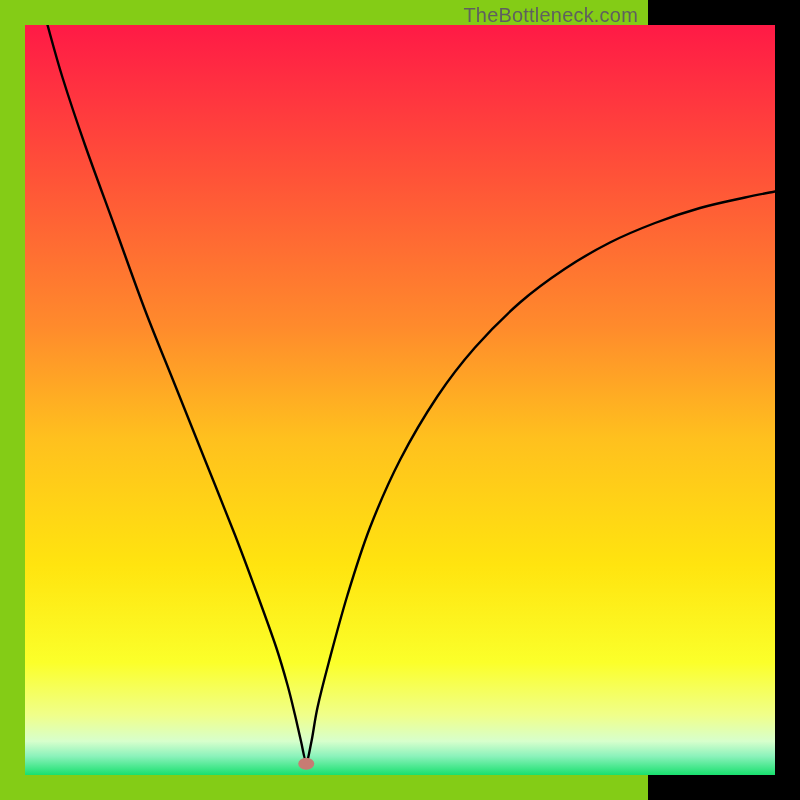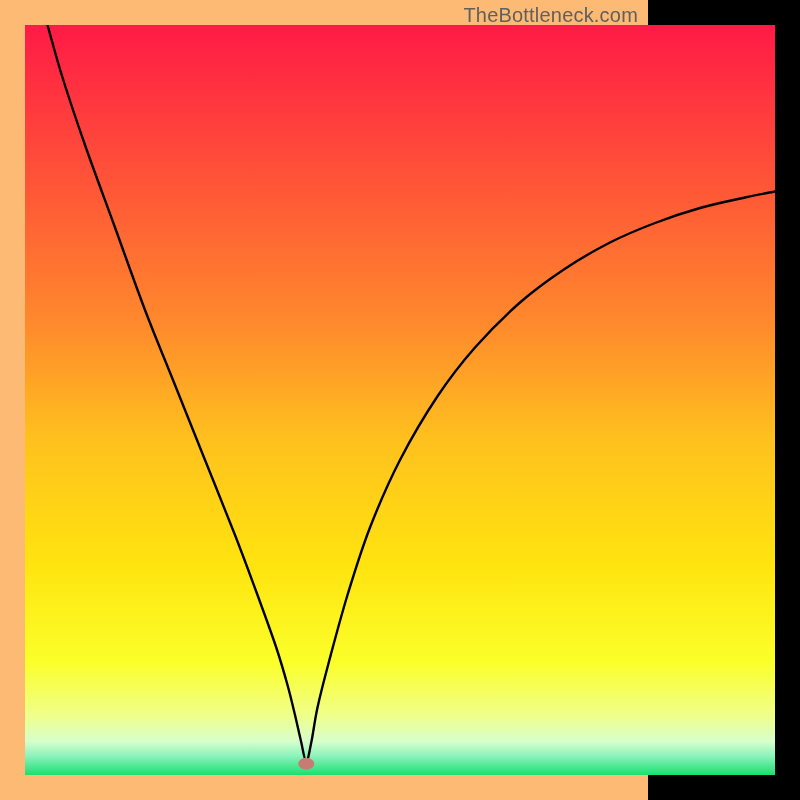--- a/index.html
+++ b/index.html
@@ -8,21 +8,21 @@
     width: 800px;
     height: 800px;
     background: #000;
     overflow: hidden;
     font-family: Arial, Helvetica, sans-serif;
   }
   .stage {
     position: relative;
     width: 648px;
     height: 800px;
-    background: #fdba74;
+    background: #84cc16;
   }
   .plot {
     position: absolute;
     left: 25px;
     top: 25px;
     width: 750px;
     height: 750px;
   }
   .watermark {
     position: absolute;

